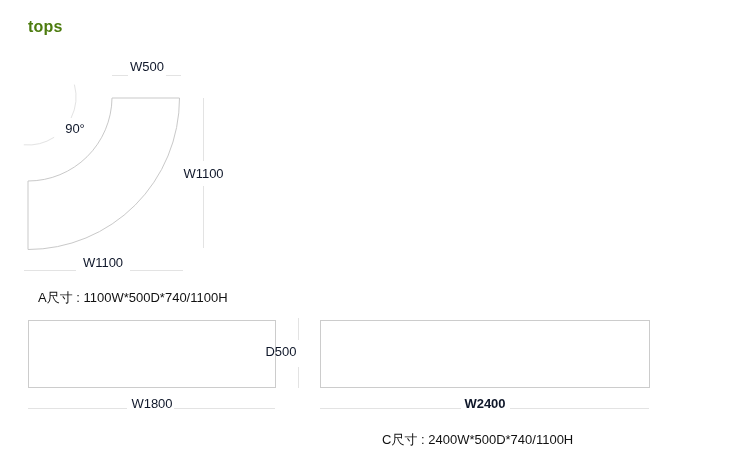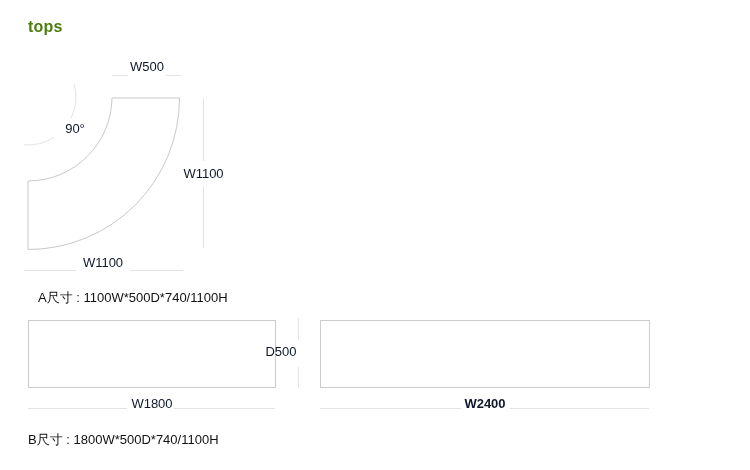--- a/index.html
+++ b/index.html
@@ -65,18 +65,18 @@
   <span class="dim-label" style="left:181px;top:167px;width:45px;">W1100</span>
 
   <span class="dim-label" style="left:68px;top:256px;width:70px;">W1100</span>
 
   <span class="caption" style="left:30px;top:290px;margin-left:8px;">A尺寸 : 1100W*500D*740/1100H</span>
 
   <span class="dim-label" style="left:261px;top:345px;width:40px;">D500</span>
 
   <span class="dim-label" style="left:117px;top:397px;width:70px;">W1800</span>
 
-  <span class="caption" style="left:28px;top:432px;">B尺寸 : 1800W*500D*740/1100H</span>
 
   <span class="dim-label" style="left:450px;top:397px;width:70px;font-weight:bold;">W2400</span>
 
+  <span class="caption" style="left:382px;top:432px;">C尺寸 : 2400W*500D*740/1100H</span>
 
 </div>
 
 </body></html>

